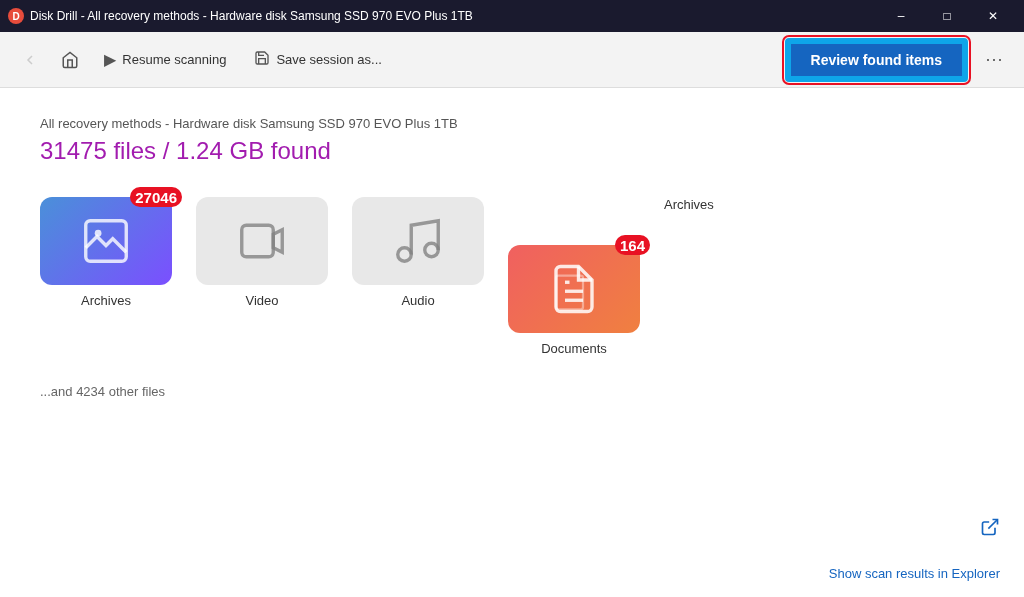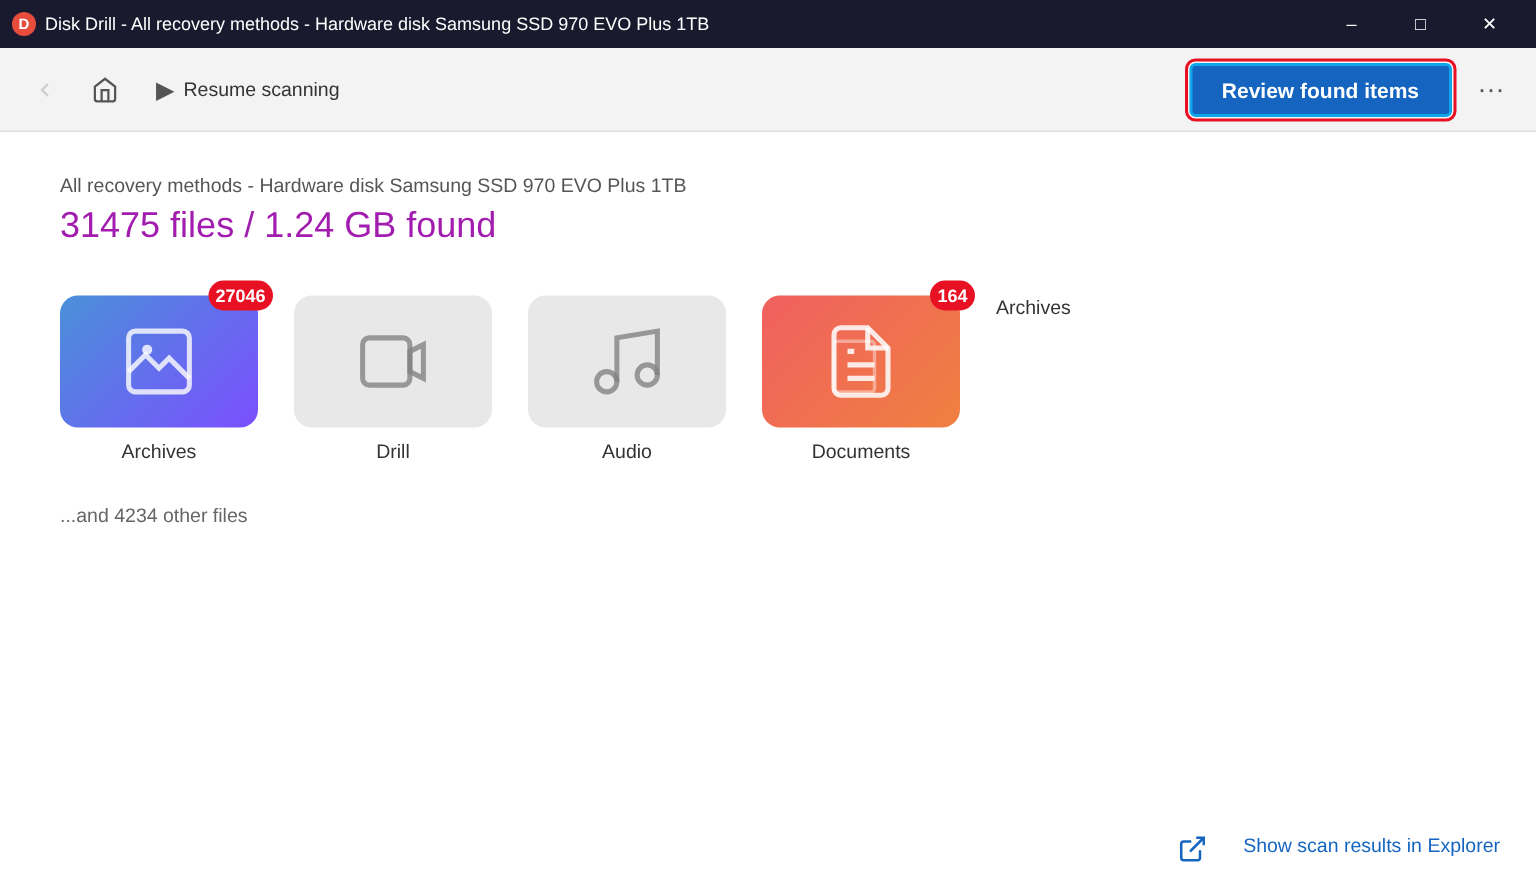--- a/index.html
+++ b/index.html
@@ -103,21 +103,21 @@
     .toolbar-action-icon {
       font-size: 16px;
       color: #555;
     }
 
     .toolbar-spacer { flex: 1; }
 
     .review-btn {
       background: #1565c0;
       color: #fff;
-      border: 2px solid #0ea5e9;
+      border: 6px solid #0ea5e9;
       border-radius: 4px;
       padding: 8px 20px;
       font-size: 14px;
       font-weight: 600;
       cursor: pointer;
       outline: 2px solid #e81123;
       outline-offset: 1px;
     }
 
     .recover-btn {
@@ -197,33 +197,34 @@
       background: linear-gradient(135deg, #4a90d9, #7b4fff);
     }
     .category-card.video {
       background: #e8e8e8;
     }
     .category-card.audio {
       background: #e8e8e8;
     }
     .category-card.documents {
       background: linear-gradient(135deg, #f06060, #f08040);
+      margin-top: 48px;
     }
     .category-card.archives {
       background: linear-gradient(135deg, #4ab0e0, #5090d0);
     }
 
     .badge {
       position: absolute;
       top: -10px;
       right: -10px;
       background: #e81123;
       color: #fff;
       border-radius: 10px;
-      font-size: 12px;
+      font-size: 15px;
       font-weight: bold;
       min-width: 20px;
       height: 20px;
       display: flex;
       align-items: center;
       justify-content: center;
       padding: 0 5px;
     }
 
     .category-label {
@@ -238,25 +239,26 @@
       margin-top: 4px;
     }
 
     
     .bottom-bar {
       position: absolute;
       bottom: 0;
       right: 0;
       padding: 16px 24px;
       display: flex;
-      align-items: flex-start;
+      align-items: flex-end;
       gap: 24px;
       cursor: pointer;
       color: #1565c0;
       font-size: 13px;
+      flex-direction: column;
     }
     .export-icon {
       font-size: 18px;
       color: #1565c0;
     }
   </style>
 </head>
 <body>
 
 <div class="title-bar">
@@ -280,20 +282,30 @@
   <button class="toolbar-nav-btn">
     <svg width="18" height="18" viewBox="0 0 24 24" fill="none" stroke="#555" stroke-width="2">
         <path d="M3 9l9-7 9 7v11a2 2 0 01-2 2H5a2 2 0 01-2-2z"></path>
         <polyline points="9 22 9 12 15 12 15 22"></polyline>
       </svg>
   </button>
   <button class="toolbar-action">
     <span class="toolbar-action-icon">▶</span>
     <span>Resume scanning</span>
   </button>
+  <button class="toolbar-action">
+    <span class="toolbar-action-icon">
+      <svg width="16" height="16" viewBox="0 0 24 24" fill="none" stroke="#555" stroke-width="2">
+          <path d="M19 21H5a2 2 0 01-2-2V5a2 2 0 012-2h11l5 5v11a2 2 0 01-2 2z"></path>
+          <polyline points="17 21 17 13 7 13 7 21"></polyline>
+          <polyline points="7 3 7 8 15 8"></polyline>
+        </svg>
+    </span>
+    <span>Save session as...</span>
+  </button>
 
   <div class="toolbar-spacer"></div>
 
   <button class="review-btn">Review found items</button>
   <button class="more-btn">···</button>
 </div>
 
 <div class="main-content">
   <div class="scan-subtitle">All recovery methods - Hardware disk Samsung SSD 970 EVO Plus 1TB</div>
   <div class="scan-title">31475 files / 1.24 GB found</div>
@@ -312,21 +324,21 @@
       <span class="category-label">Archives</span>
     </div>
 
     <div class="category-item">
       <div class="category-card video">
         <svg width="54" height="54" viewBox="0 0 24 24" fill="none">
           <rect x="3" y="5" width="14" height="14" rx="2" stroke="rgba(130,130,130,0.8)" stroke-width="1.5"></rect>
           <path d="M17 9l4-2v10l-4-2V9z" stroke="rgba(130,130,130,0.8)" stroke-width="1.5" fill="none"></path>
         </svg>
       </div>
-      <span class="category-label">Drill</span>
+      <span class="category-label">Video</span>
     </div>
 
     <div class="category-item">
       <div class="category-card audio">
         <svg width="54" height="54" viewBox="0 0 24 24" fill="none">
           <path d="M9 18V5l12-2v13" stroke="rgba(130,130,130,0.8)" stroke-width="1.5" fill="none"></path>
           <circle cx="6" cy="18" r="3" stroke="rgba(130,130,130,0.8)" stroke-width="1.5"></circle>
           <circle cx="18" cy="16" r="3" stroke="rgba(130,130,130,0.8)" stroke-width="1.5"></circle>
         </svg>
       </div>

